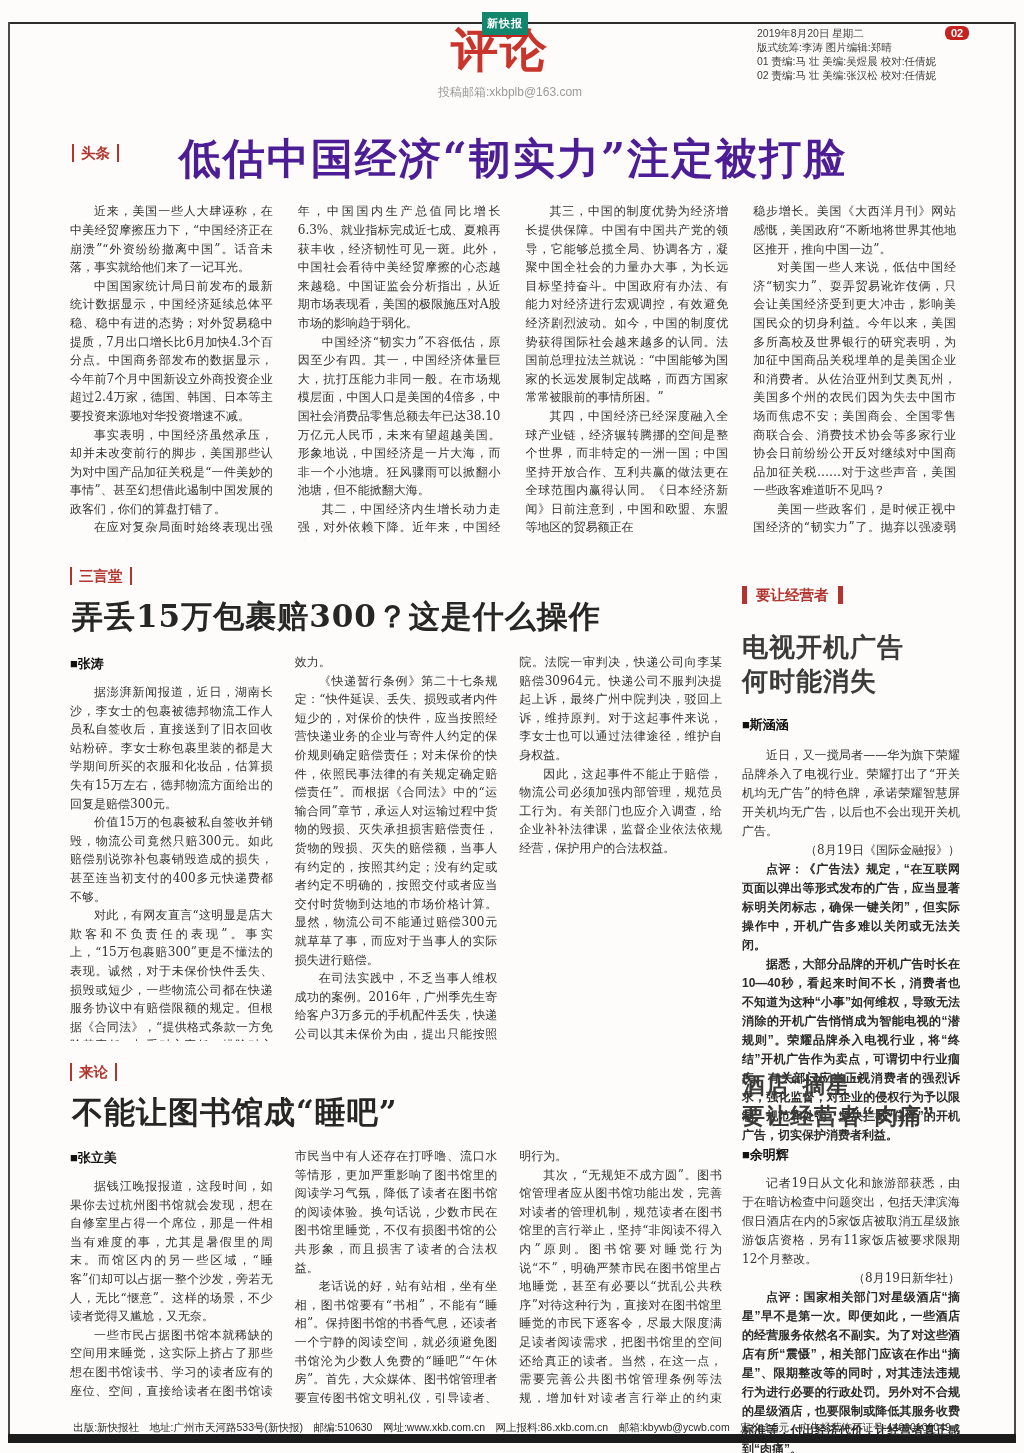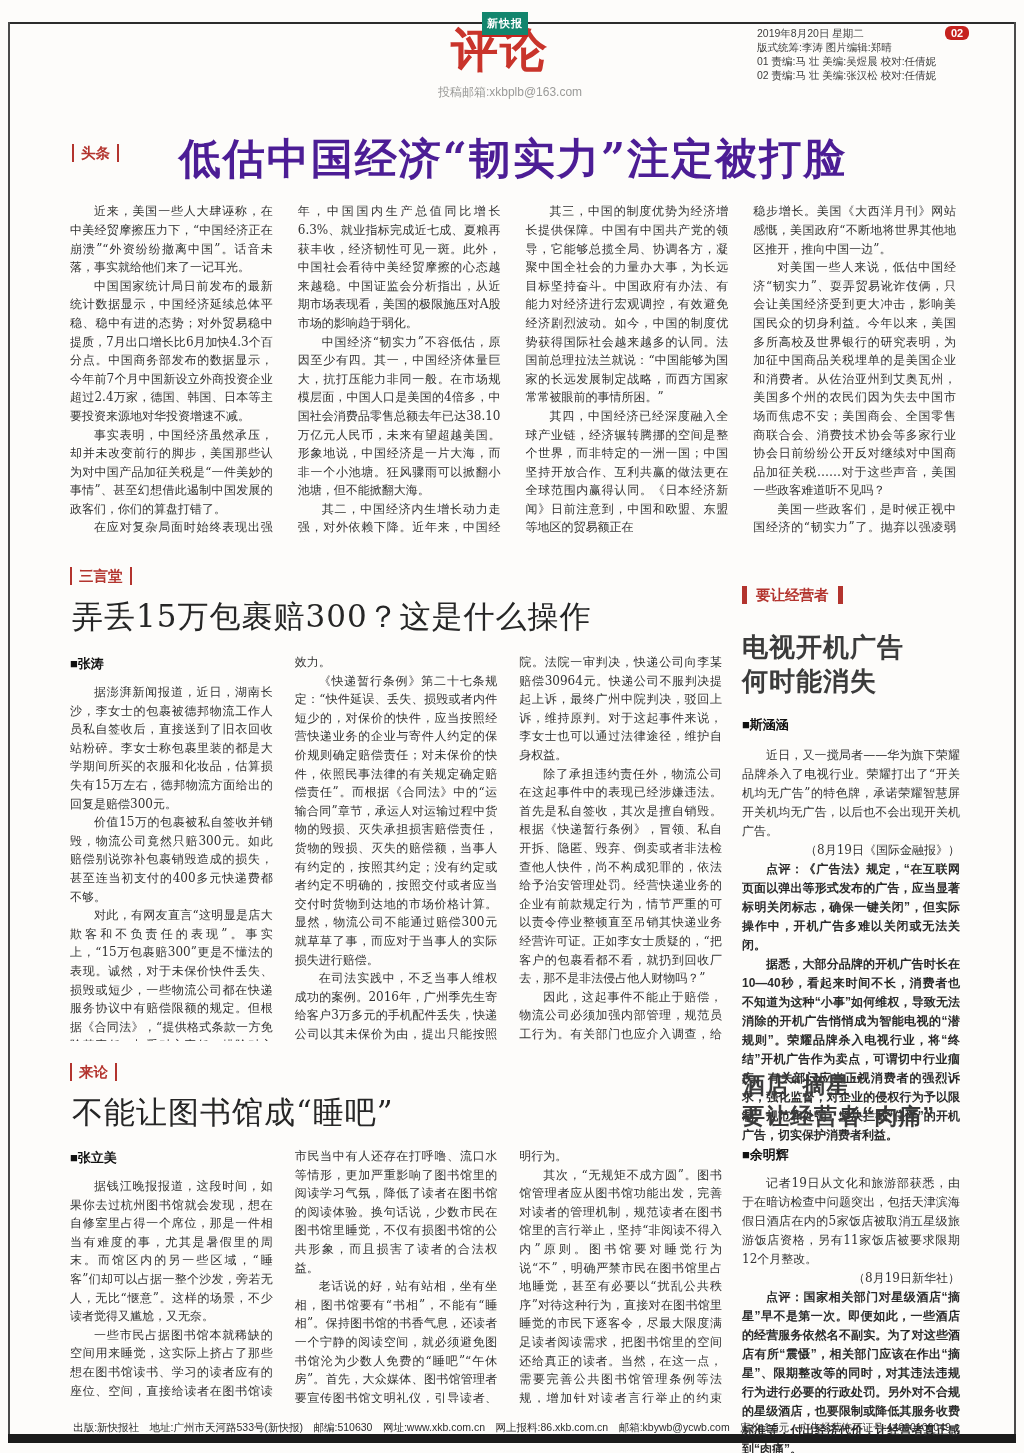--- a/index.html
+++ b/index.html
@@ -38,21 +38,21 @@
     letter-spacing:2px;line-height:1.2;}
   .cols{display:flex;margin-top:18px;}
   .h-cols{gap:25px;height:338px;overflow:hidden;}
   .col{flex:1;min-width:0;}
   .col p{margin:0;font-size:12px;line-height:18.6px;text-align:justify;text-indent:2em;color:#333;}
   .col p.cont{text-indent:0;}
 
   
   .sanyantang{position:absolute;left:70px;top:566px;width:652px;}
   .lailun{position:absolute;left:70px;top:1062px;width:652px;}
-  .sanyantang h2,.lailun h2{margin:11px 0 0 2px;font-size:31px;font-weight:400;color:#262626;letter-spacing:1px;}
+  .sanyantang h2,.lailun h2{margin:11px 0 0 2px;font-size:31px;font-weight:700;color:#262626;letter-spacing:1px;}
   .s-cols{gap:22px;height:388px;overflow:hidden;margin-top:15px;}
   .l-cols{gap:22px;height:256px;overflow:hidden;margin-top:13px;}
   .byline{font-family:"Liberation Sans","DejaVu Sans",sans-serif;font-weight:bold;font-size:13px;
     color:#111;margin:2px 0 10px 0;}
 
   
   .kuaiping{position:absolute;left:742px;top:585px;width:218px;}
   .hotel{position:absolute;left:742px;top:1066px;width:218px;}
   .rail-title{font-family:"Liberation Sans","DejaVu Sans",sans-serif;font-weight:bold;color:#3b3b3b;
     font-size:26px;line-height:34px;margin-top:26px;letter-spacing:1px;}
@@ -126,21 +126,20 @@
         <p>价值15万的包裹被私自签收并销毁，物流公司竟然只赔300元。如此赔偿别说弥补包裹销毁造成的损失，甚至连当初支付的400多元快递费都不够。</p>
         <p>对此，有网友直言“这明显是店大欺客和不负责任的表现”。事实上，“15万包裹赔300”更是不懂法的表现。诚然，对于未保价快件丢失、损毁或短少，一些物流公司都在快递服务协议中有赔偿限额的规定。但根据《合同法》，“提供格式条款一方免除其责任、加重对方责任、排除对方主要权利的，该条款无效”，物流公司单方面制定的赔偿限额并不具备法律</p>
       </div>
       <div class="col">
         <p class="cont">效力。</p>
         <p>《快递暂行条例》第二十七条规定：“快件延误、丢失、损毁或者内件短少的，对保价的快件，应当按照经营快递业务的企业与寄件人约定的保价规则确定赔偿责任；对未保价的快件，依照民事法律的有关规定确定赔偿责任”。而根据《合同法》中的“运输合同”章节，承运人对运输过程中货物的毁损、灭失承担损害赔偿责任，货物的毁损、灭失的赔偿额，当事人有约定的，按照其约定；没有约定或者约定不明确的，按照交付或者应当交付时货物到达地的市场价格计算。显然，物流公司不能通过赔偿300元就草草了事，而应对于当事人的实际损失进行赔偿。</p>
         <p>在司法实践中，不乏当事人维权成功的案例。2016年，广州季先生寄给客户3万多元的手机配件丢失，快递公司以其未保价为由，提出只能按照最高赔偿不超过300元/票的标准进行赔偿。经多次协商后未果，季先生便诉至广州市花都区法</p>
       </div>
       <div class="col">
         <p class="cont">院。法院一审判决，快递公司向李某赔偿30964元。快递公司不服判决提起上诉，最终广州中院判决，驳回上诉，维持原判。对于这起事件来说，李女士也可以通过法律途径，维护自身权益。</p>
-        <p>除了承担违约责任外，物流公司在这起事件中的表现已经涉嫌违法。首先是私自签收，其次是擅自销毁。根据《快递暂行条例》，冒领、私自开拆、隐匿、毁弃、倒卖或者非法检查他人快件，尚不构成犯罪的，依法给予治安管理处罚。经营快递业务的企业有前款规定行为，情节严重的可以责令停业整顿直至吊销其快递业务经营许可证。正如李女士质疑的，“把客户的包裹看都不看，就扔到回收厂去，那不是非法侵占他人财物吗？”</p>
         <p>因此，这起事件不能止于赔偿，物流公司必须加强内部管理，规范员工行为。有关部门也应介入调查，给企业补补法律课，监督企业依法依规经营，保护用户的合法权益。</p>
       </div>
     </div>
   </section>
 
   <section class="kuaiping">
     <span class="tag tag-thick">要让经营者</span>
     <div class="rail-title">
       <div>电视开机广告</div>
       <div>何时能消失</div>

